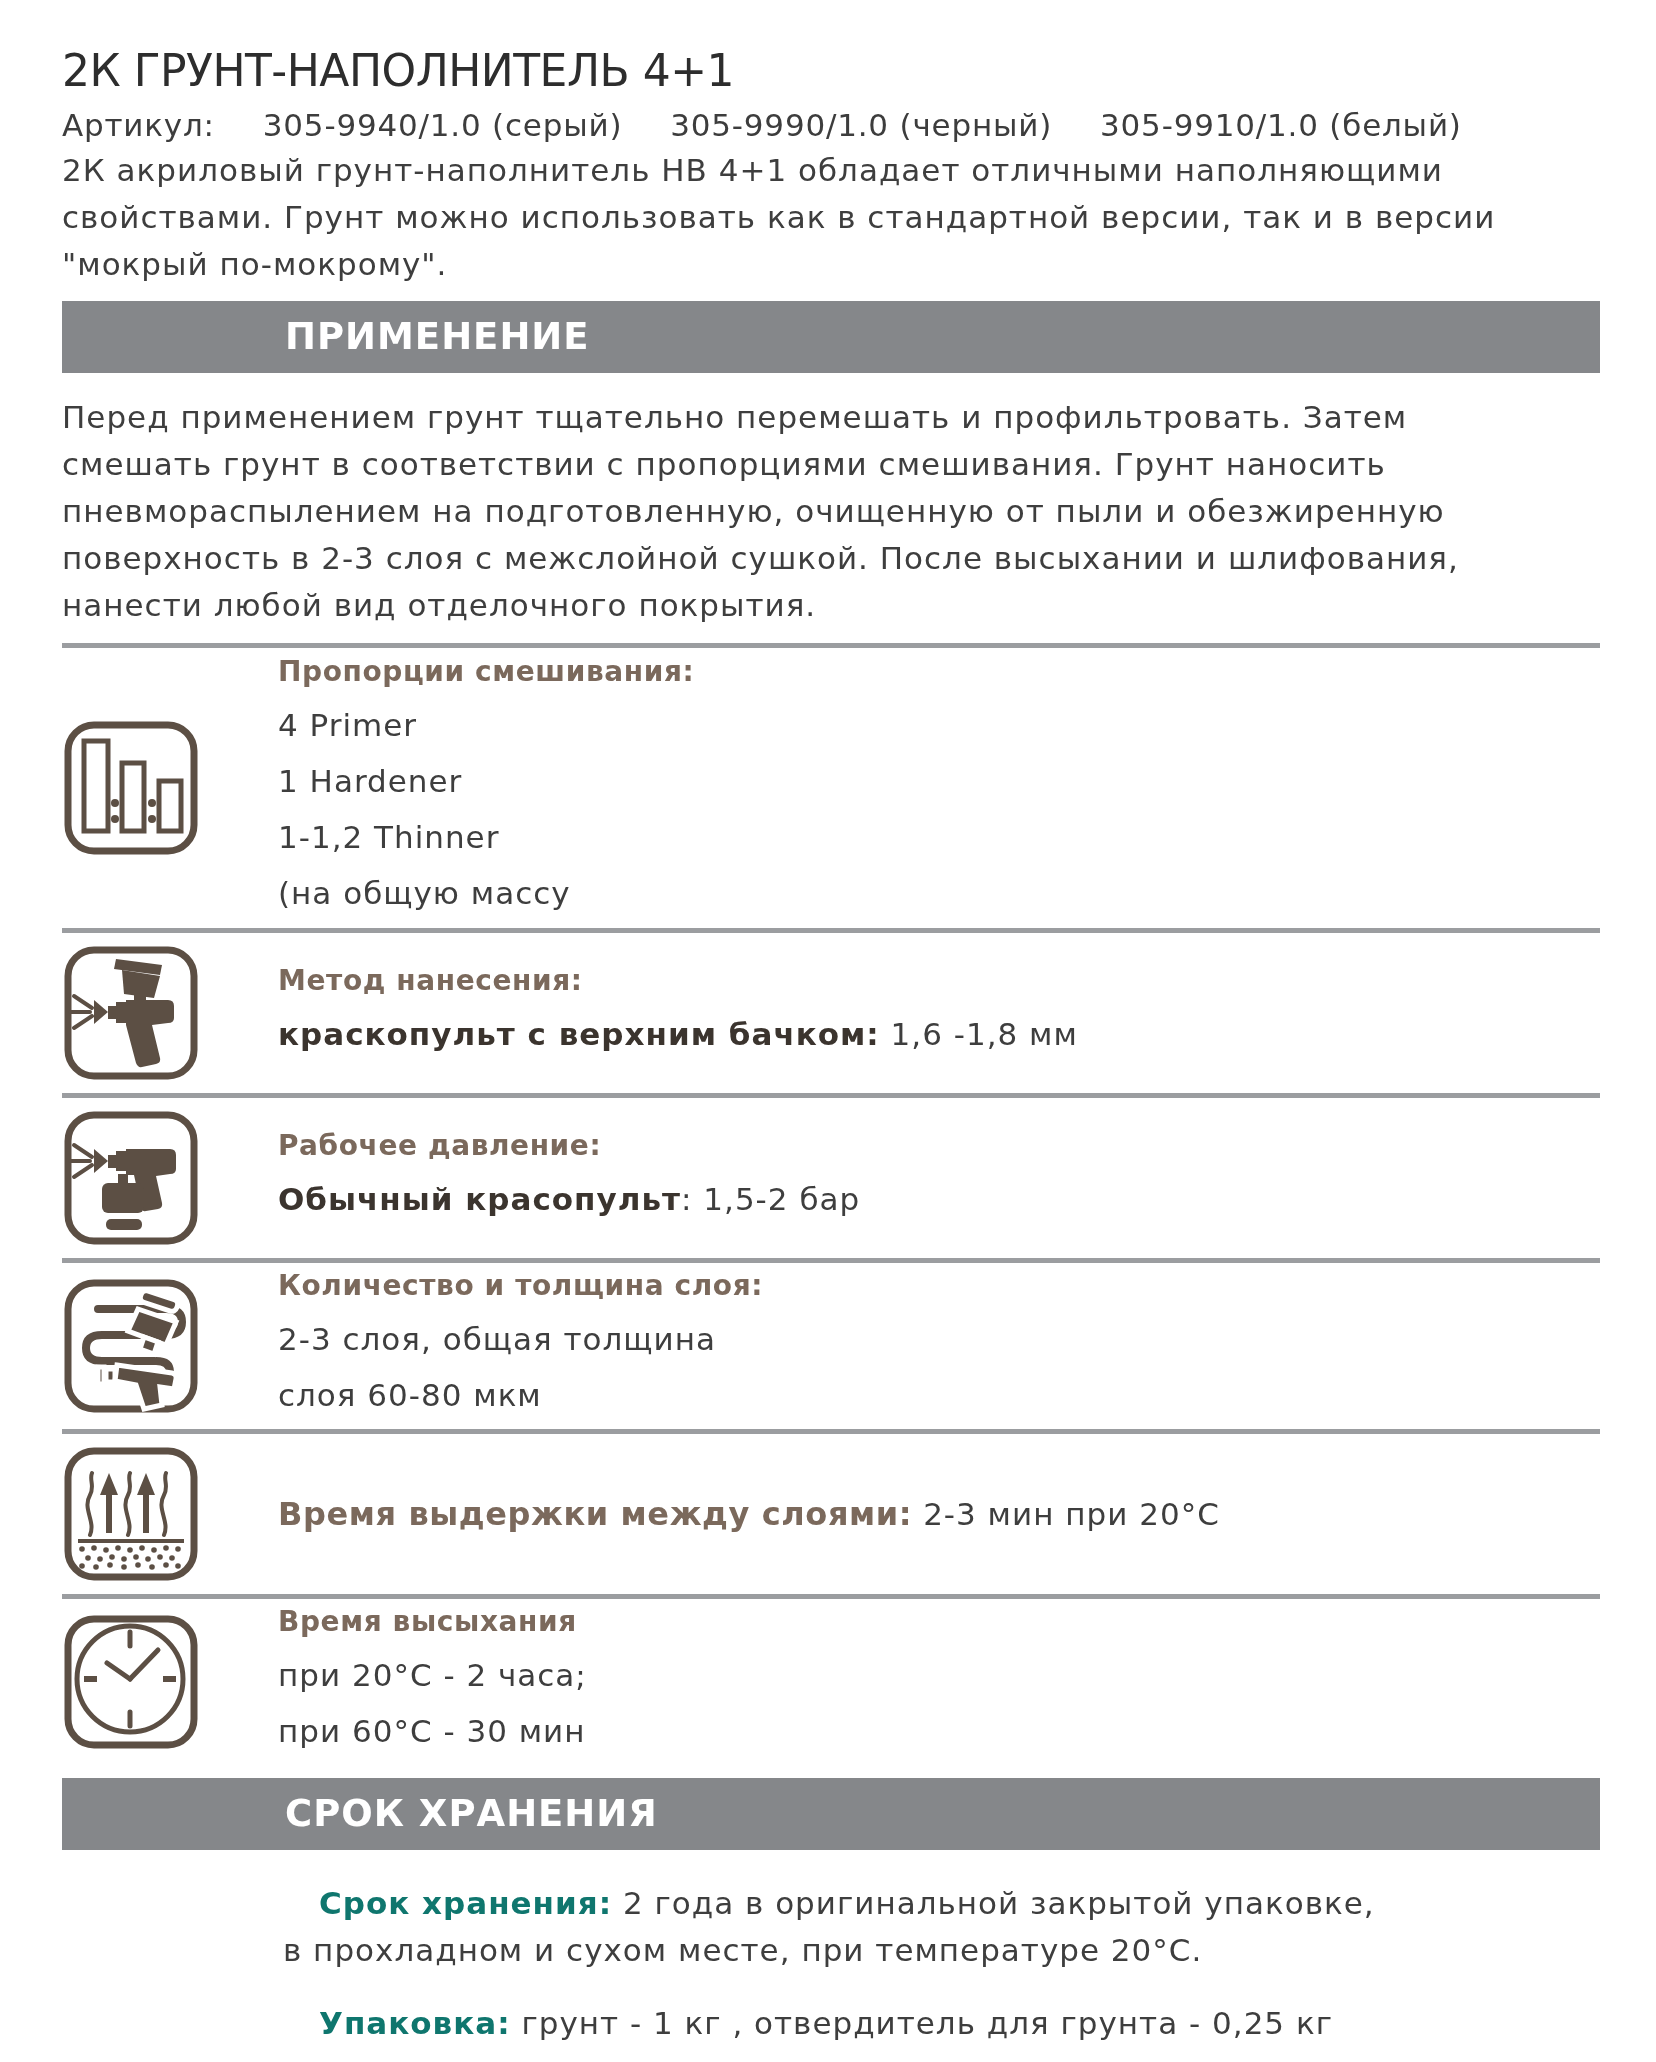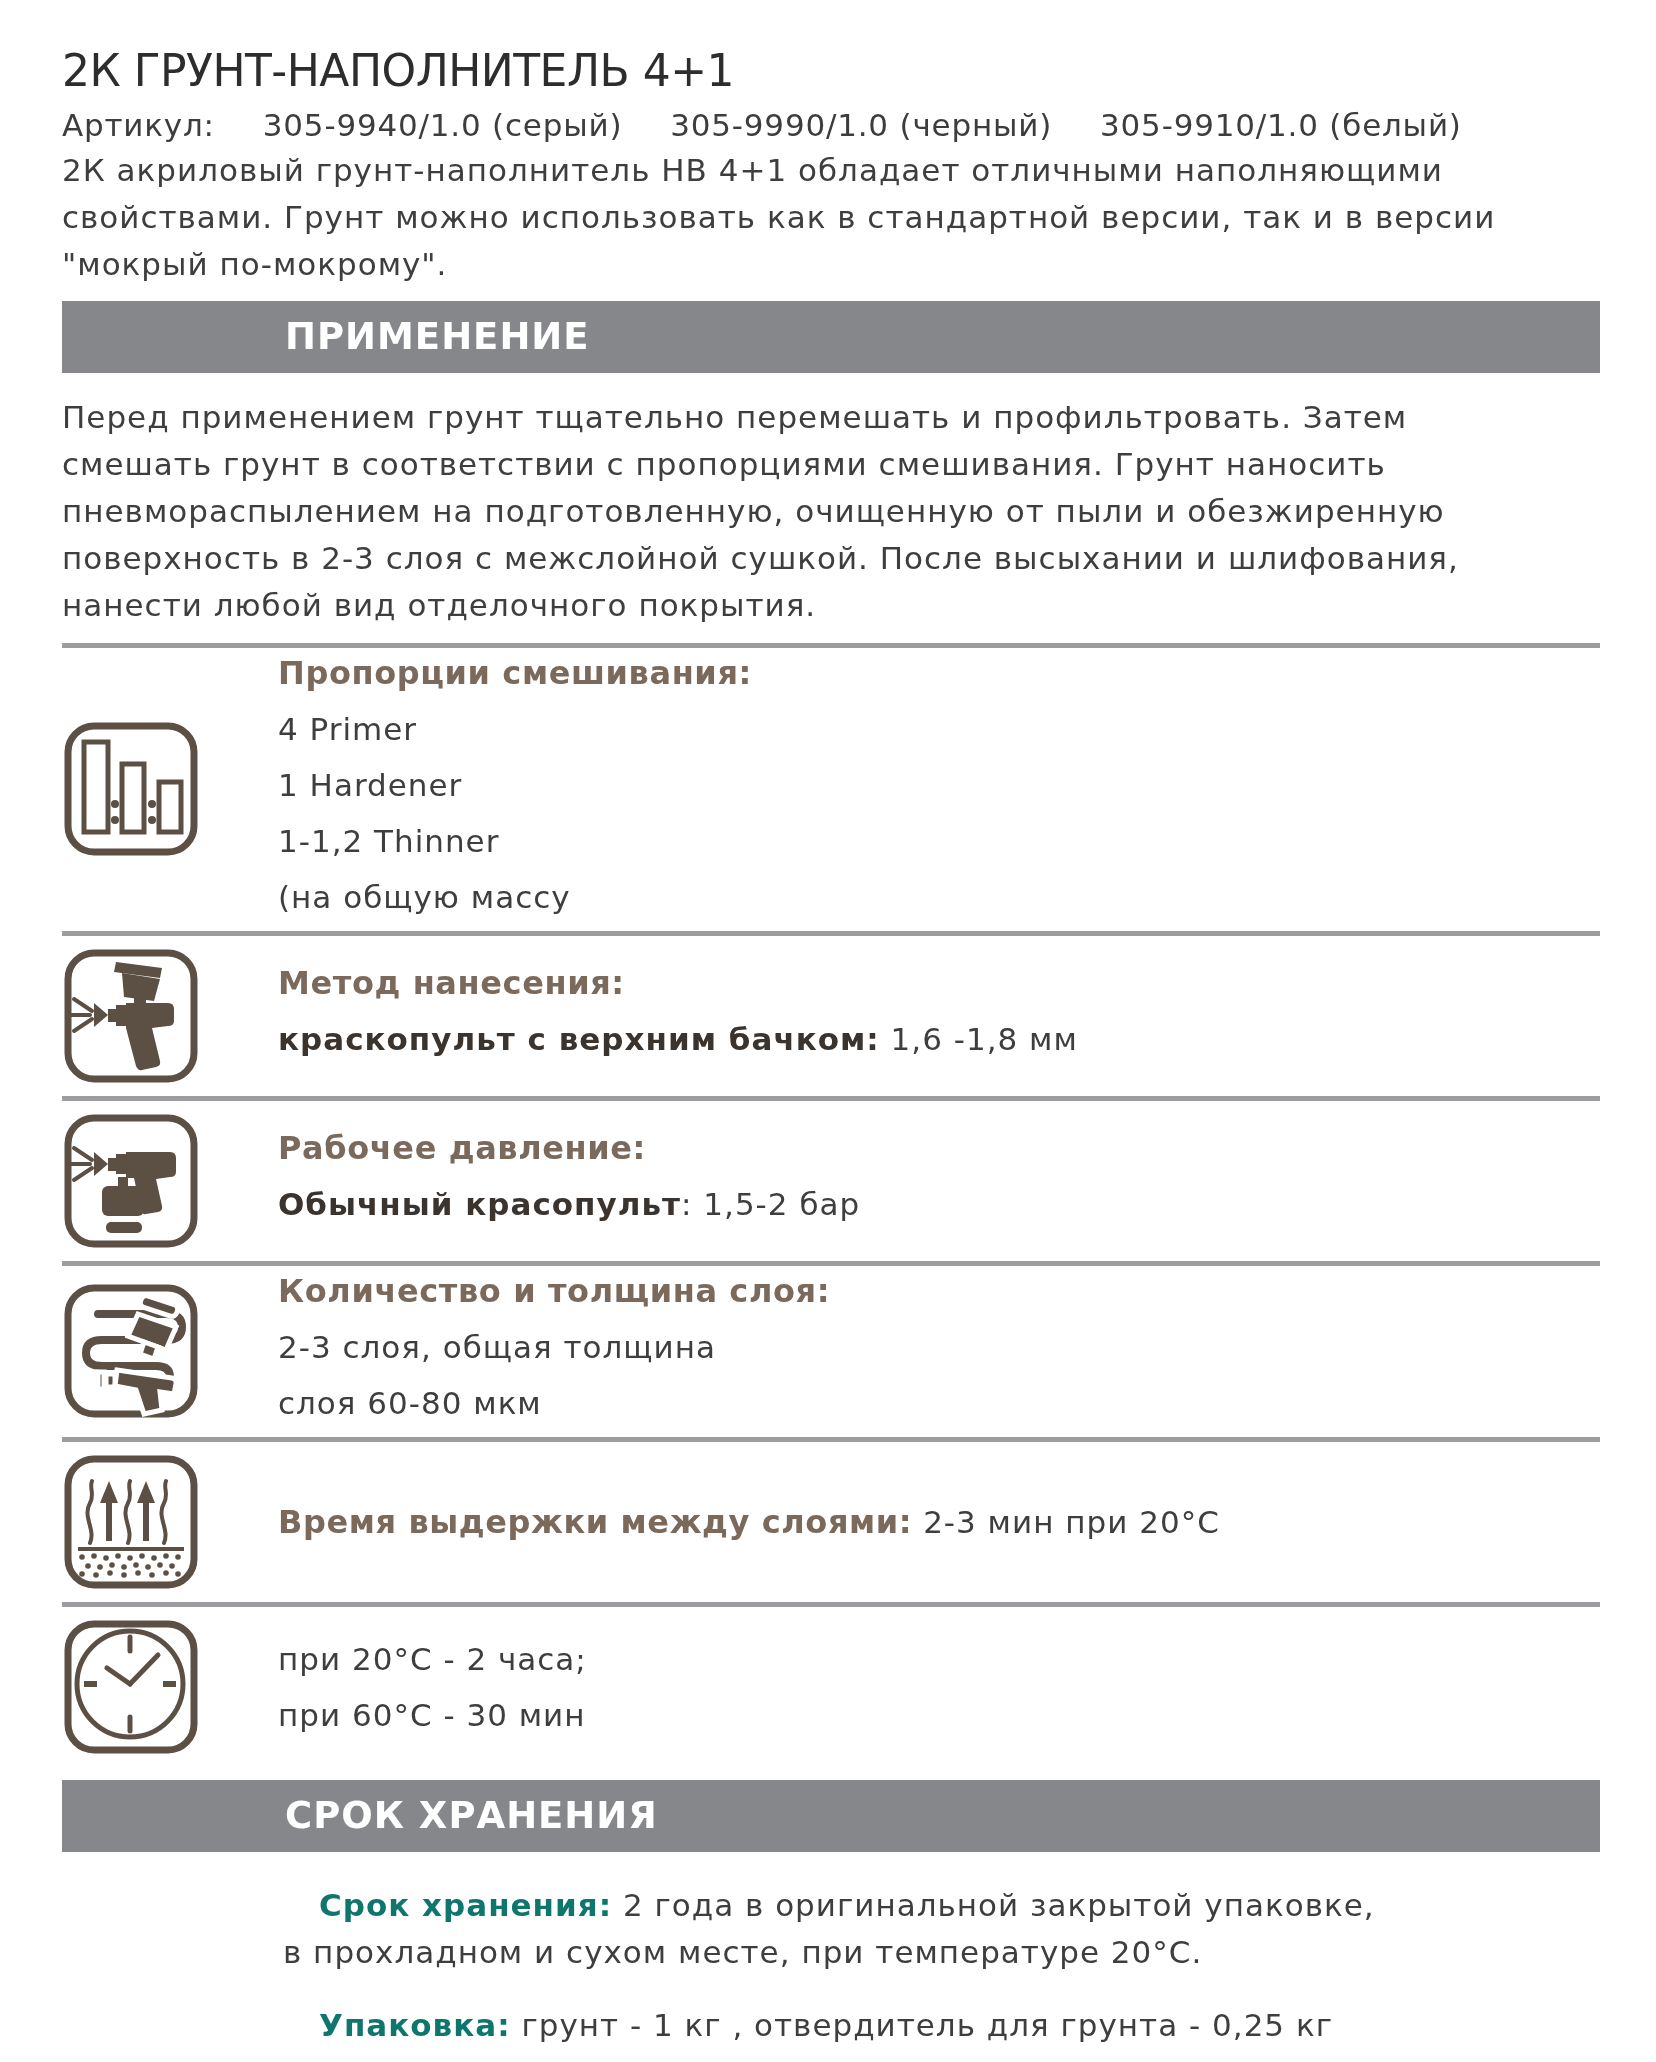--- a/index.html
+++ b/index.html
@@ -35,21 +35,21 @@
   .spec-row{
     display:flex;align-items:center;min-height:160px;padding:6px 0;
     box-sizing:border-box;
   }
   .spec-row.tall{min-height:280px;}
   .icon-col{width:216px;flex:0 0 216px;}
   .icon-col .icon{display:block;width:134px;height:134px;margin-left:2px;}
   .icon-col svg{display:block;width:134px;height:134px;}
   .spec-text{flex:1;}
   .spec-heading{
-    font-size:32px;font-weight:bold;color:#7b695c;letter-spacing:0.6px;
+    font-size:28px;font-weight:bold;color:#7b695c;letter-spacing:0.6px;
     margin-bottom:9px;
   }
   .spec-line{
     font-size:31px;line-height:56px;color:#3e3e3e;letter-spacing:1px;
   }
   .spec-bold{font-weight:bold;color:#3b342e;}
   .inline-heading{font-weight:bold;color:#7b695c;font-size:32px;letter-spacing:0.6px;}
   .storage{margin-left:221px;margin-top:30px;}
   .storage .line{
     font-size:31px;line-height:47px;color:#3e3e3e;letter-spacing:1px;
@@ -257,20 +257,21 @@
             <line x1="66" y1="97" x2="66" y2="111"></line>
             <line x1="66" y1="64" x2="94" y2="35"></line>
             <line x1="66" y1="64" x2="43" y2="48"></line>
           </g>
           <rect x="20" y="61" width="13" height="6" fill="#5c4f44"></rect>
           <rect x="99" y="61" width="13" height="6" fill="#5c4f44"></rect>
         </svg>
       </span>
     </div>
     <div class="spec-text">
+      <div class="spec-heading">Время высыхания</div>
       <div class="spec-line">при 20°С - 2 часа;</div>
       <div class="spec-line">при 60°С - 30 мин</div>
     </div>
   </div>
 
   <div class="band">
     <span>СРОК ХРАНЕНИЯ</span>
   </div>
 
   <div class="storage">

